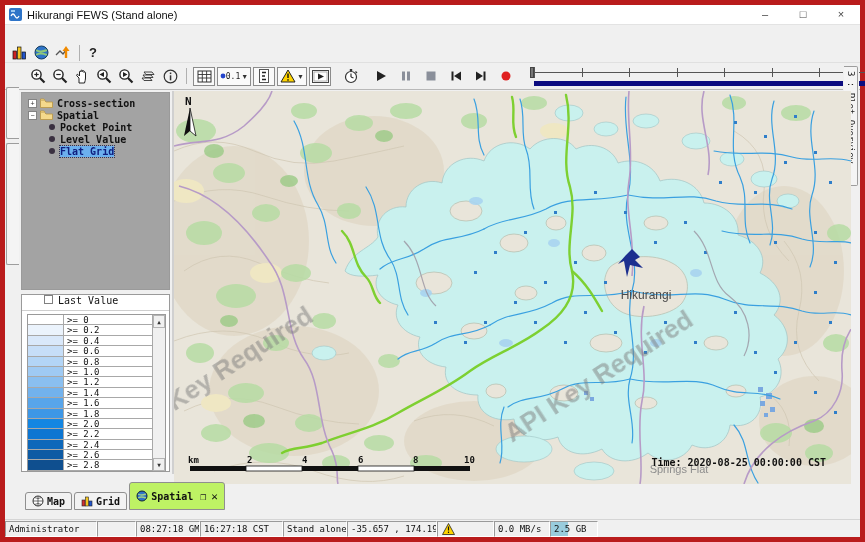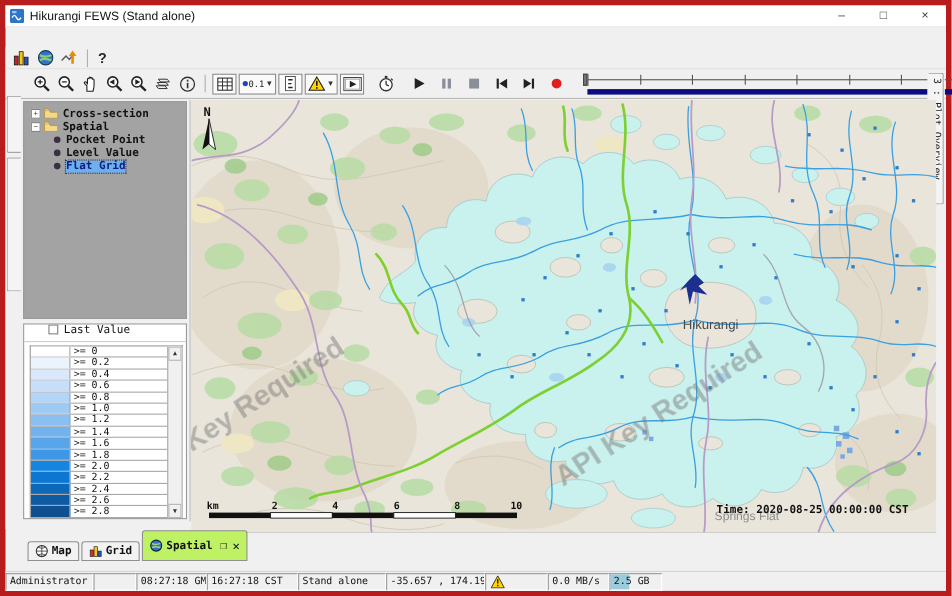--- a/index.html
+++ b/index.html
@@ -672,25 +672,25 @@
           <circle cx="6" cy="6" r="5" fill="none" stroke="#123"></circle>
         </svg>
       <span>Spatial</span>
       <span class="tmax">❒</span>
       <span class="tclose">✕</span>
     </div>
   </div>
 
 
   <div class="status">
-    <span class="scell" style="width:80px"><span>Administrator</span></span>
+    <span class="scell" style="width:92px"><span>Administrator</span></span>
     <span class="scell" style="width:39px"></span>
     <span class="scell" style="width:64px"><span>08:27:18 GMT</span></span>
     <span class="scell" style="width:83px"><span>16:27:18 CST</span></span>
-    <span class="scell" style="width:80px"><span>Stand alone</span></span>
+    <span class="scell" style="width:64px"><span>Stand alone</span></span>
     <span class="scell" style="width:90px"><span>-35.657 , 174.199</span></span>
     <span class="scell warncell" style="width:57px">
       <svg width="13" height="12" viewBox="0 0 13 12">
           <polygon points="6.5,0.5 12.5,11.5 0.5,11.5" fill="#ffd400" stroke="#222" stroke-width="0.8"></polygon>
           <rect x="5.9" y="3.5" width="1.2" height="4" fill="#111"></rect>
           <rect x="5.9" y="8.6" width="1.2" height="1.4" fill="#111"></rect>
         </svg>
     </span>
     <span class="scell" style="width:56px"><span>0.0 MB/s</span></span>
     <span class="scell memfill" style="width:48px"><span>2.5 GB</span></span>

